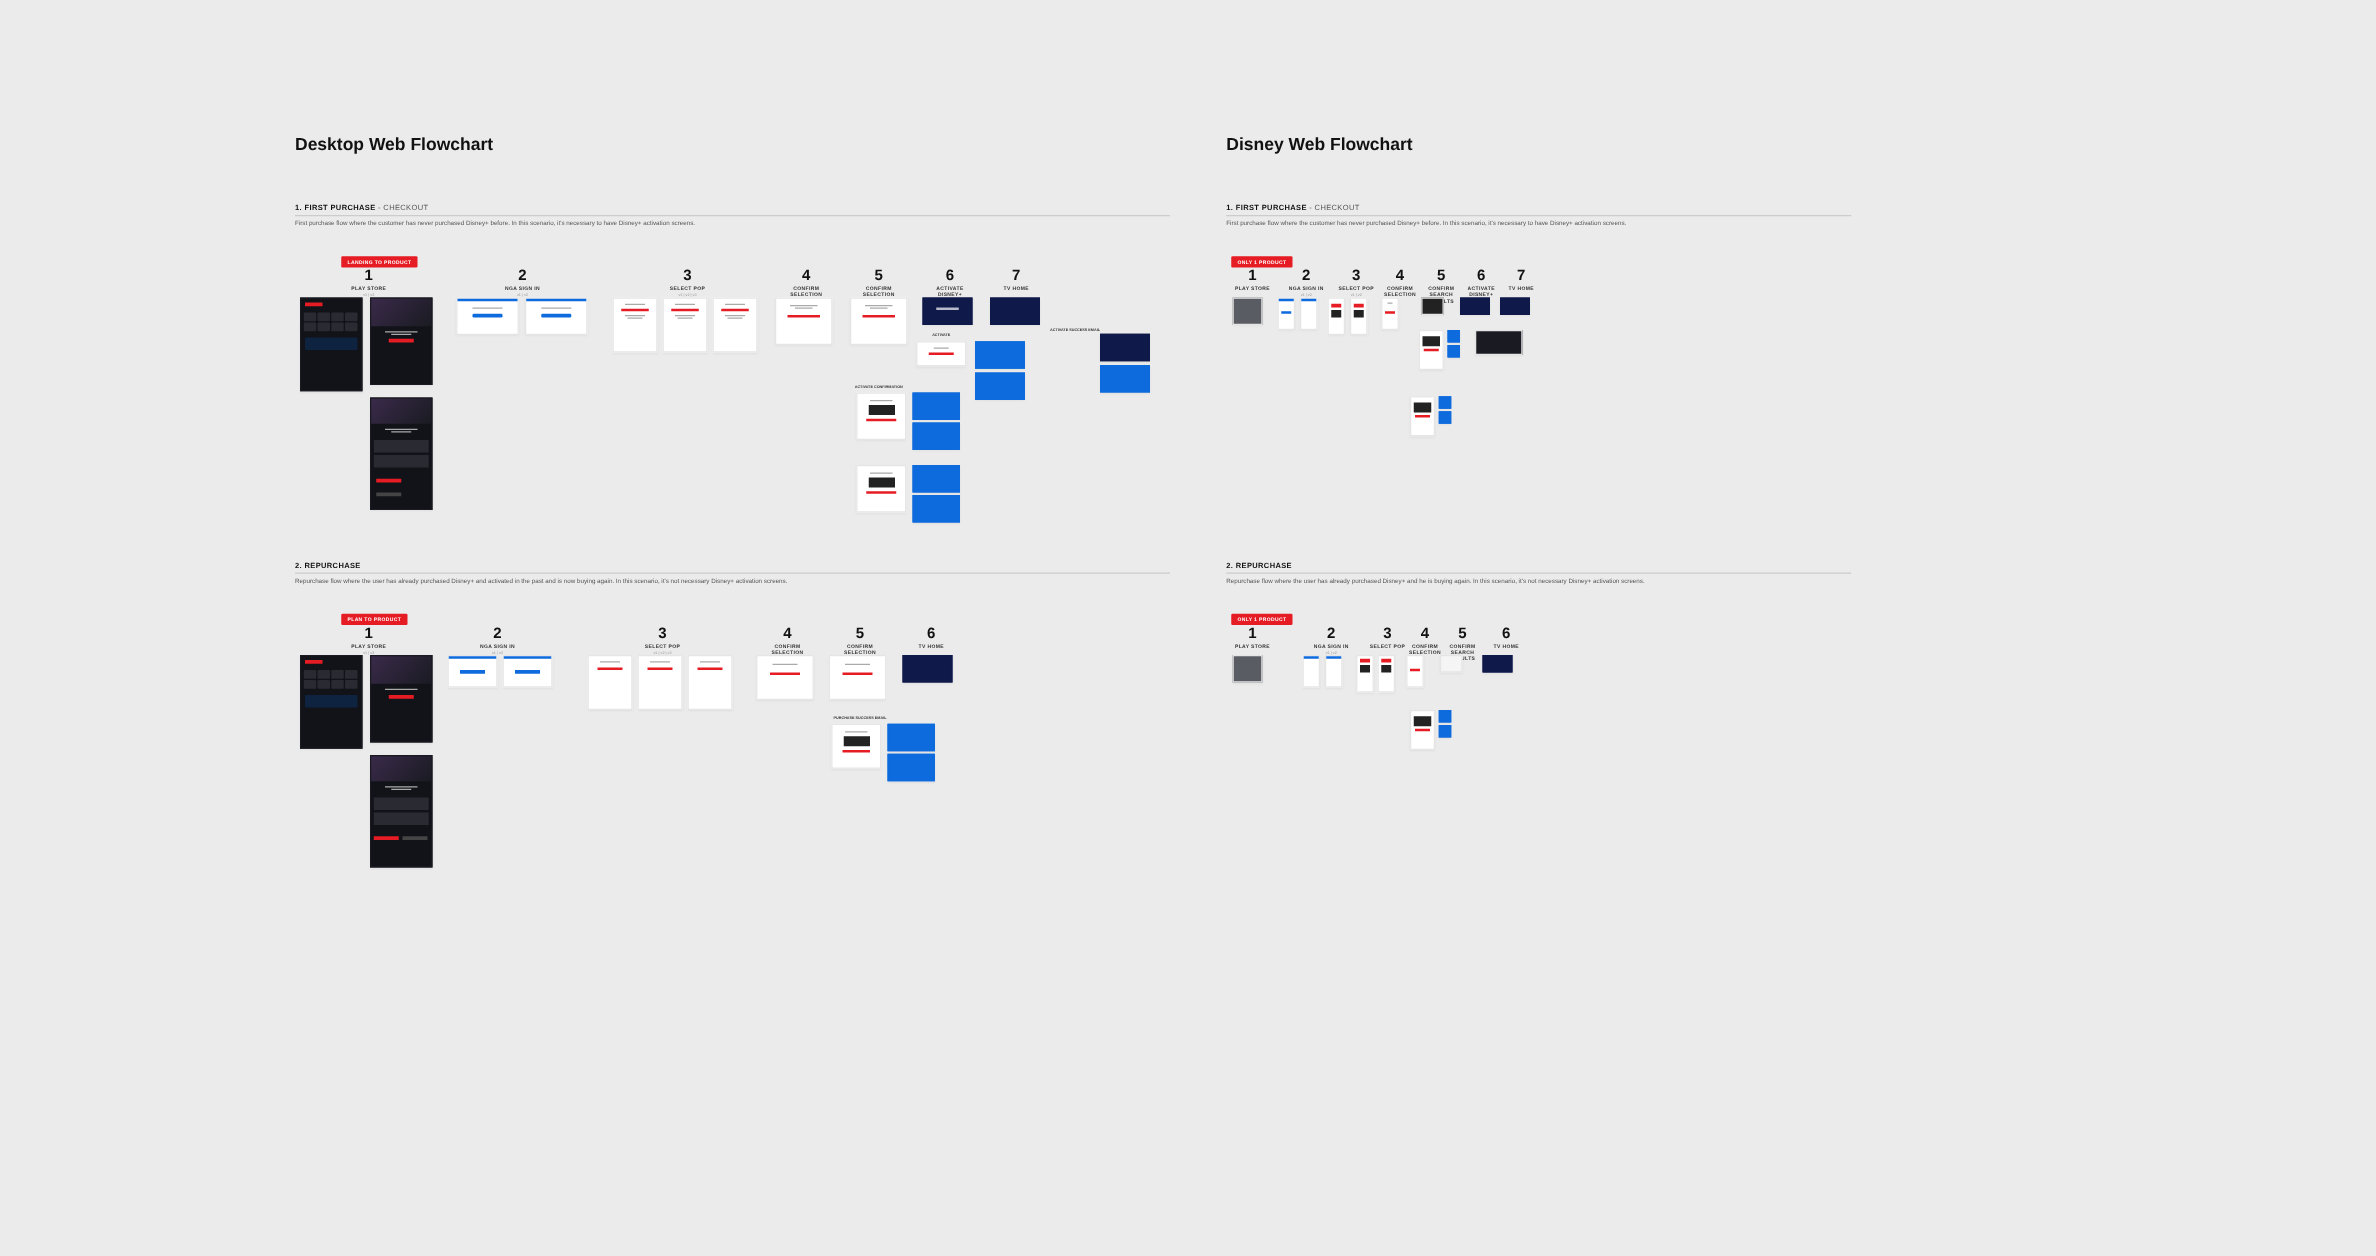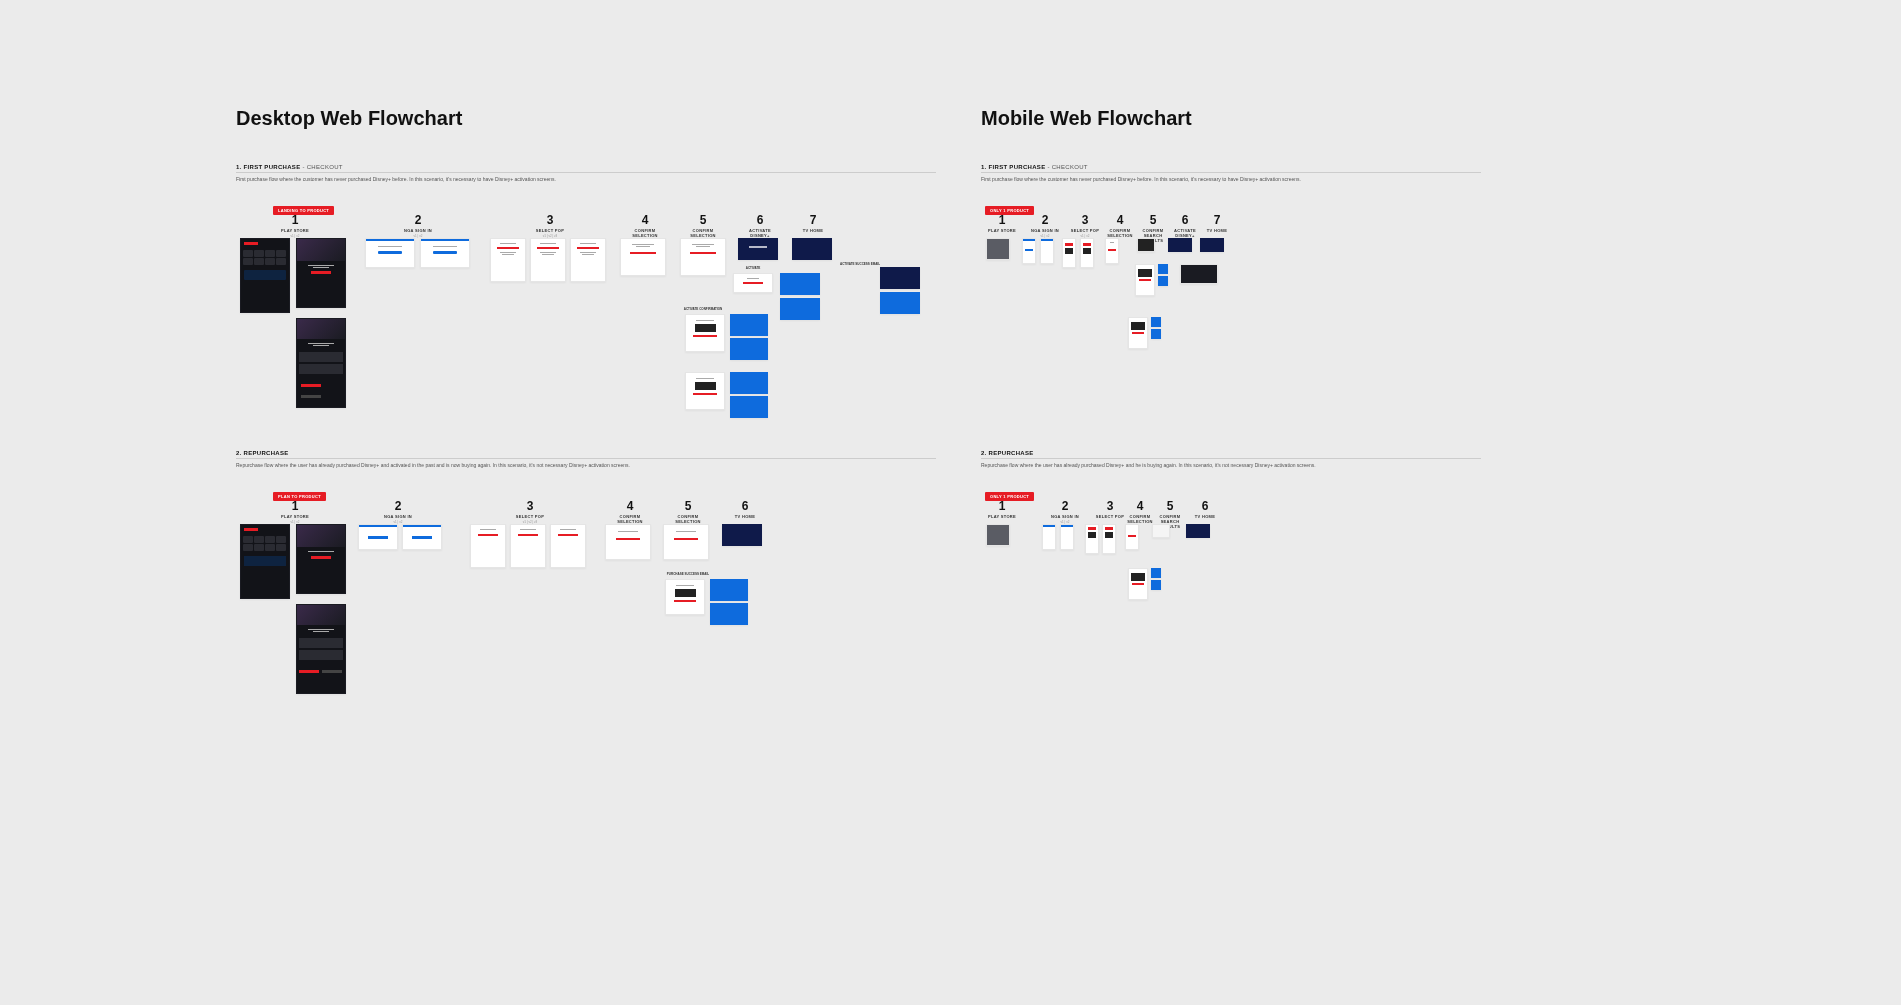--- a/index.html
+++ b/index.html
@@ -1,18 +1,18 @@
 <!DOCTYPE html>
 <html><head>
 <meta charset="utf-8">
 <style>
 *{margin:0;padding:0;box-sizing:border-box}
 body{background:#ebebeb;font-family:-apple-system,BlinkMacSystemFont,"Segoe UI",Arial,sans-serif;width:1901px;height:1005px;overflow:hidden;position:relative;font-size:10px}
 .canvas{position:absolute;width:100%;height:100%}
-.section-title{font-size:20px;font-weight:700;color:#111}
+.section-title{font-size:14px;font-weight:700;color:#111}
 .subsection-title{font-size:6px;font-weight:700;color:#111;text-transform:uppercase;letter-spacing:.3px}
 .subsection-title b{font-weight:700}
 .subsection-title .muted{font-weight:400;color:#555}
 .subsection-desc{font-size:5px;color:#555;margin-top:3px;line-height:1.4}
 .hr{height:1px;background:#ccc;margin-top:2px}
 
 .badge{background:#e61c24;color:#fff;font-size:4px;font-weight:600;padding:2px 5px;display:inline-block;border-radius:1px;letter-spacing:.3px;text-transform:uppercase}
 
 .step-head{text-align:center;margin-bottom:4px}
 .step-num{font-size:12px;font-weight:700;color:#111}
@@ -352,21 +352,21 @@
       <div style="padding:4px">
         <div class="txt"></div>
         <div style="height:8px;background:#222;margin:3px auto;width:70%"></div>
         <div class="bar" style="width:22px"></div>
       </div>
     </div>
   <div class="abs scr blue" style="left:710px;top:579px;width:38px;height:22px"></div>
   <div class="abs scr blue" style="left:710px;top:603px;width:38px;height:22px"></div>
 
   <div class="abs" style="left:981px;top:107px">
-    <div class="section-title">Mobile Web Flowchart</div>
+    <div class="section-title">Disney Web Flowchart</div>
   </div>
 
   <div class="abs" style="left:981px;top:164px;width:500px">
     <div class="subsection-title">
       <b>1. FIRST PURCHASE</b><span class="muted"> - CHECKOUT</span>
     </div>
     <div class="hr"></div>
     <div class="subsection-desc">First purchase flow where the customer has never purchased Disney+ before. In this scenario, it's necessary to have Disney+ activation screens.</div>
   </div>
 

